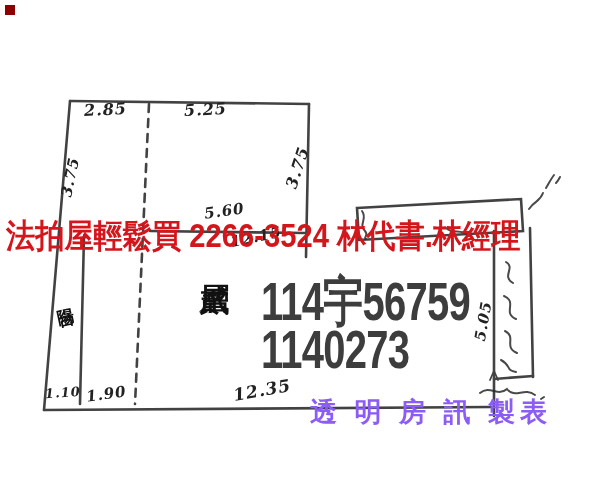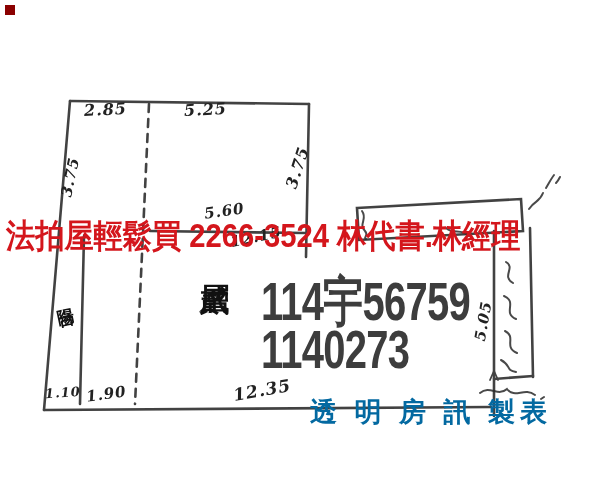--- a/index.html
+++ b/index.html
@@ -35,21 +35,21 @@
     position:absolute;z-index:4;color:#3d3d3d;
     font-weight:bold;font-size:54px;line-height:1;
     white-space:nowrap;letter-spacing:-1px;
     transform:scaleX(0.74);transform-origin:left top;
   }
   #stamp-line1{left:261px;top:274px;}
   #stamp-line2{left:261px;top:322px;}
   
   .footer{
     position:absolute;left:310px;top:394px;z-index:3;
-    color:#0369a1;font-size:27px;font-weight:bold;
+    color:#8b5cf6;font-size:27px;font-weight:bold;
     letter-spacing:5px;white-space:nowrap;
   }
   #corner-mark{
     left:5px;top:5px;width:10px;height:10px;
     background:#8b0000;z-index:8;
   }
 </style>
 </head>
 <body>
 

